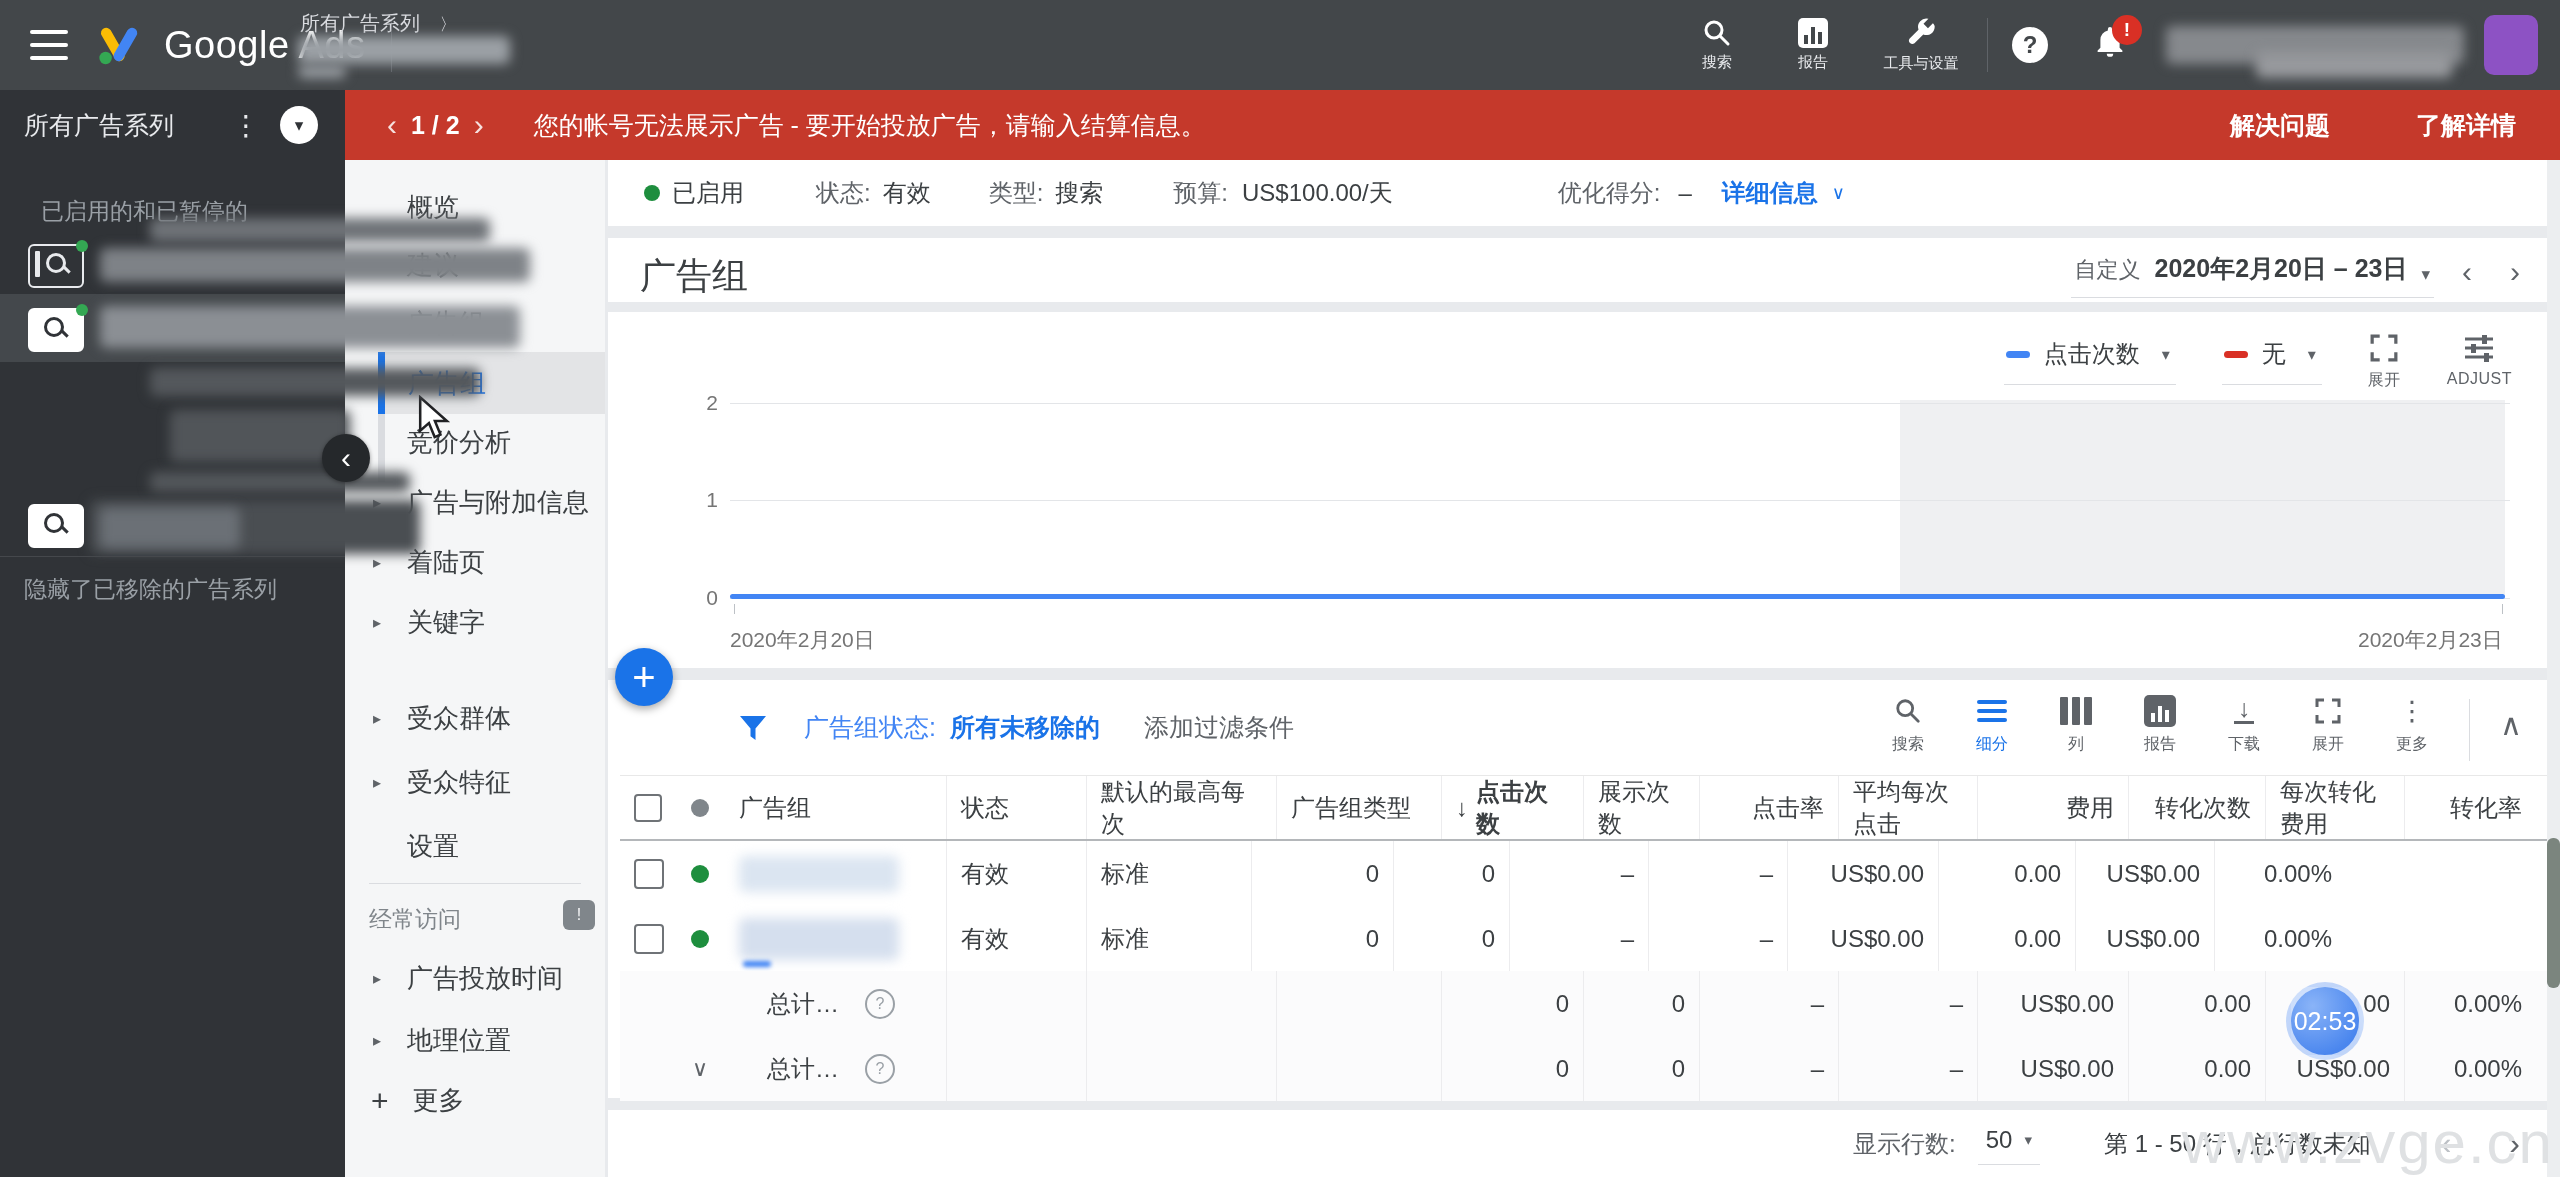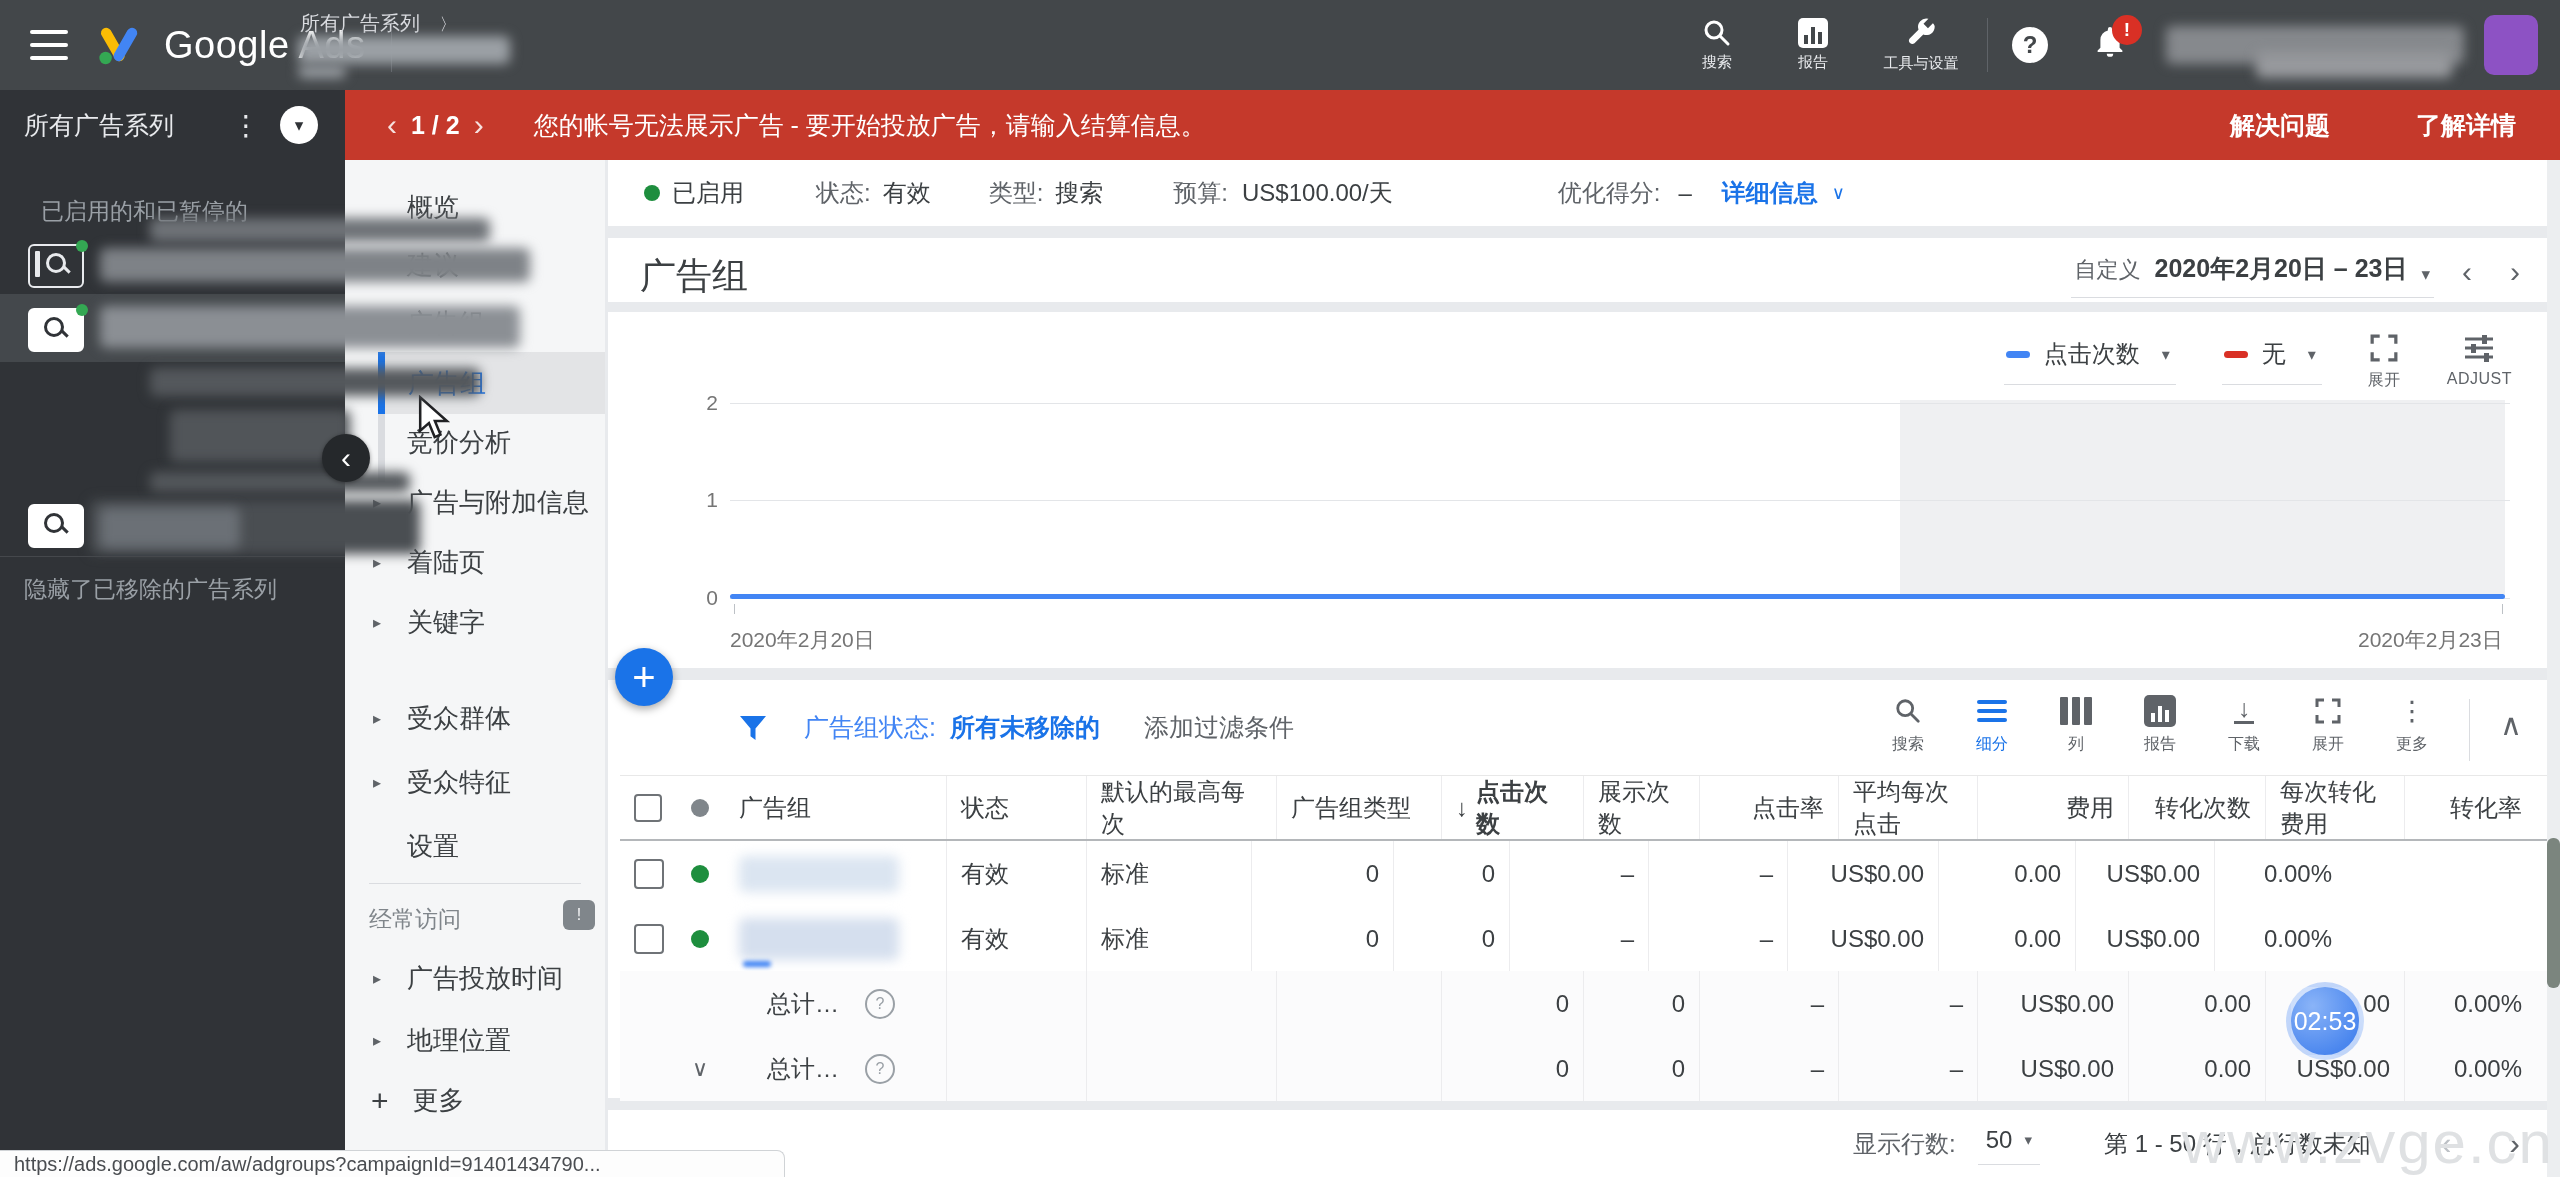--- a/index.html
+++ b/index.html
@@ -728,15 +728,14 @@
     <span class="pg-next">›</span>
   </section>
 
   <div class="vscroll">
       <div class="vthumb"></div>
     </div>
   <div class="bubble">
       <span>02:53</span>
     </div>
   <div class="watermark">www.zvge.cn</div>
-  <div class="urlbar">https://ads.google.com/aw/adgroups?campaignId=91401434790...</div>
 
 </div>
 
 </body></html>

